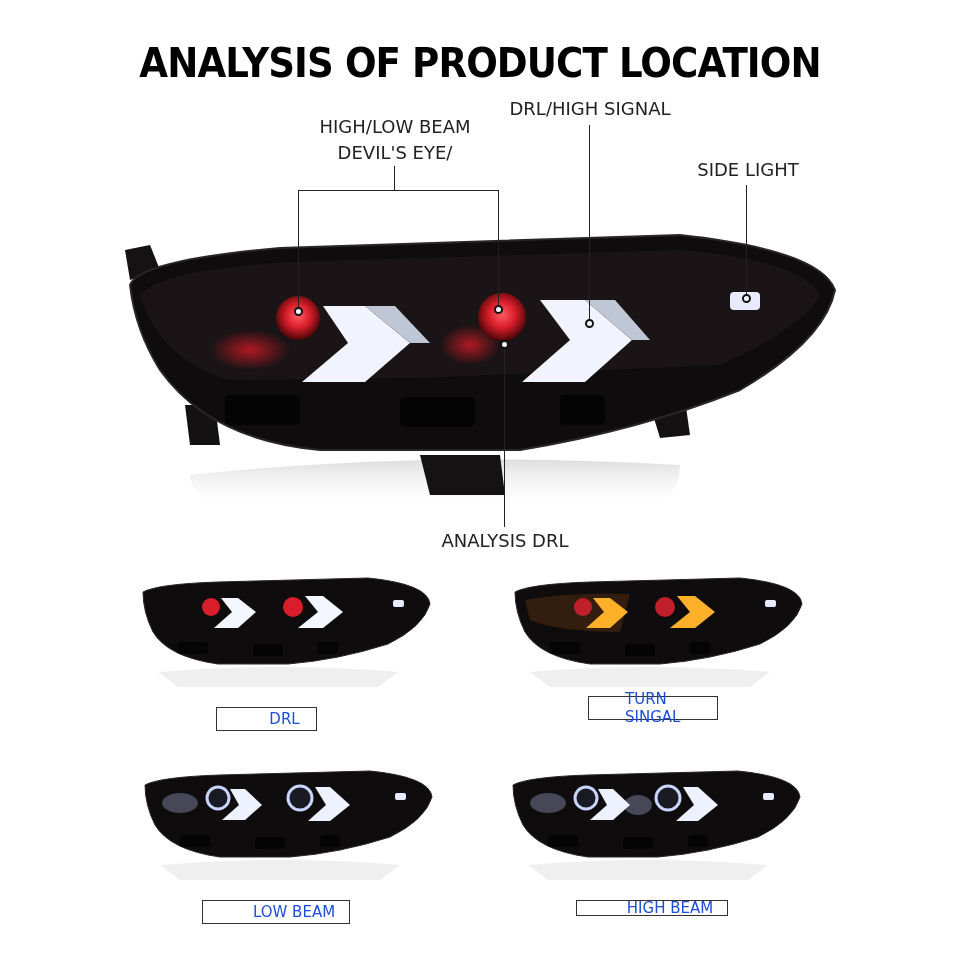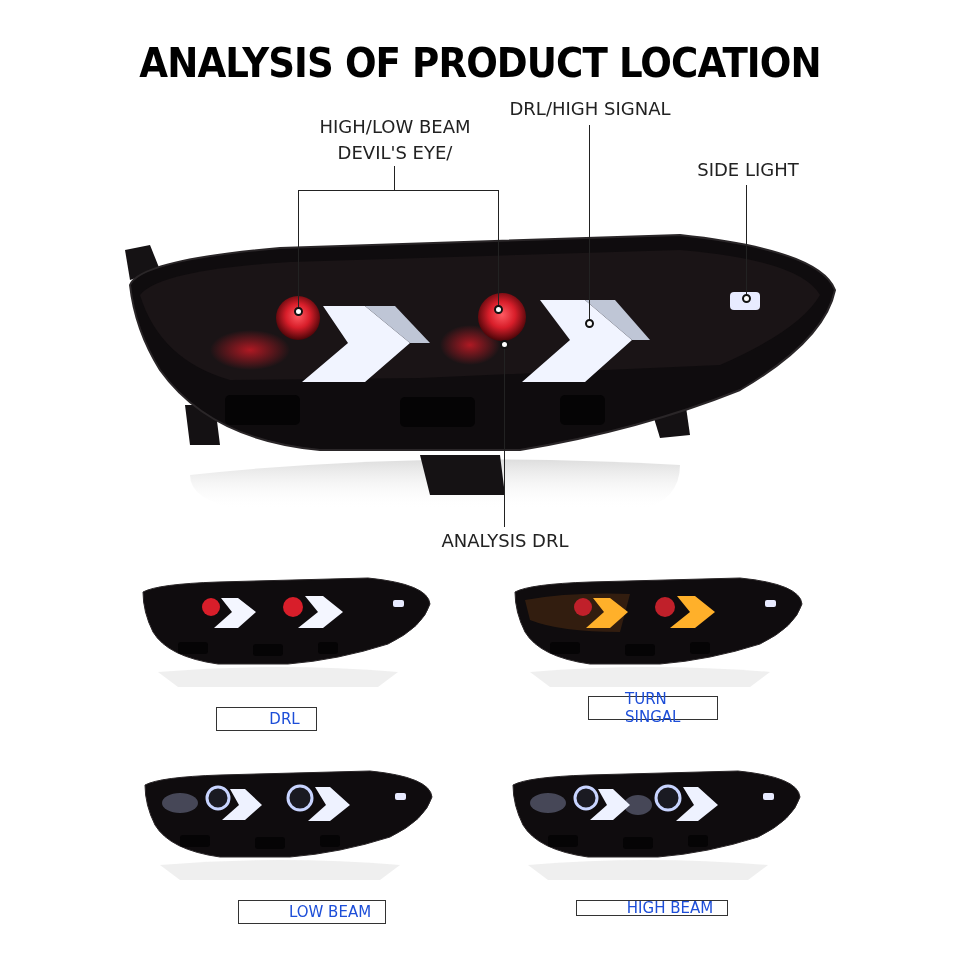--- a/index.html
+++ b/index.html
@@ -132,21 +132,21 @@
     <rect x="40" y="70" width="30" height="12" rx="3" fill="#050405"></rect>
       <rect x="115" y="72" width="30" height="12" rx="3" fill="#050405"></rect>
       <rect x="180" y="70" width="20" height="12" rx="3" fill="#050405"></rect>
     <circle cx="78" cy="33" r="11" fill="#1a1a22" stroke="#c8d4ff" stroke-width="3"></circle>
     <path d="M90 24 L105 24 L122 40 L105 55 L82 55 L99 40Z" fill="#eef2ff"></path>
     <circle cx="160" cy="33" r="12" fill="#1a1a22" stroke="#c8d4ff" stroke-width="3"></circle>
     <path d="M175 22 L190 22 L210 40 L190 56 L168 56 L186 40Z" fill="#eef2ff"></path>
     <rect x="255" y="28" width="11" height="7" rx="2" fill="#e8ebff"></rect>
   </svg>
 </div>
-<div class="abs label-box" style="left:202px;top:900px;width:148px;height:24px;margin-left:36px;">LOW BEAM</div>
+<div class="abs label-box" style="left:202px;top:900px;width:148px;height:24px;">LOW BEAM</div>
 
 <div class="abs" style="left:508px;top:765px;">
   <svg width="300" height="120" viewBox="0 0 300 120">
     <path d="M20 100 Q140 90 260 100 L240 115 L40 115Z" fill="#e4e4e4" opacity="0.6"></path>
     <path d="M5 20 Q20 12 80 10 L230 6 Q290 12 292 32 Q285 55 250 72 Q200 88 150 92 L80 92 Q30 85 15 60 Q5 40 5 20Z" fill="#0f0c0e" stroke="#2a2628"></path>
     <ellipse cx="40" cy="38" rx="18" ry="10" fill="#6a7088" opacity="0.6"></ellipse>
     <ellipse cx="130" cy="40" rx="14" ry="10" fill="#6a7088" opacity="0.6"></ellipse>
     <rect x="40" y="70" width="30" height="12" rx="3" fill="#050405"></rect>
       <rect x="115" y="72" width="30" height="12" rx="3" fill="#050405"></rect>
       <rect x="180" y="70" width="20" height="12" rx="3" fill="#050405"></rect>

